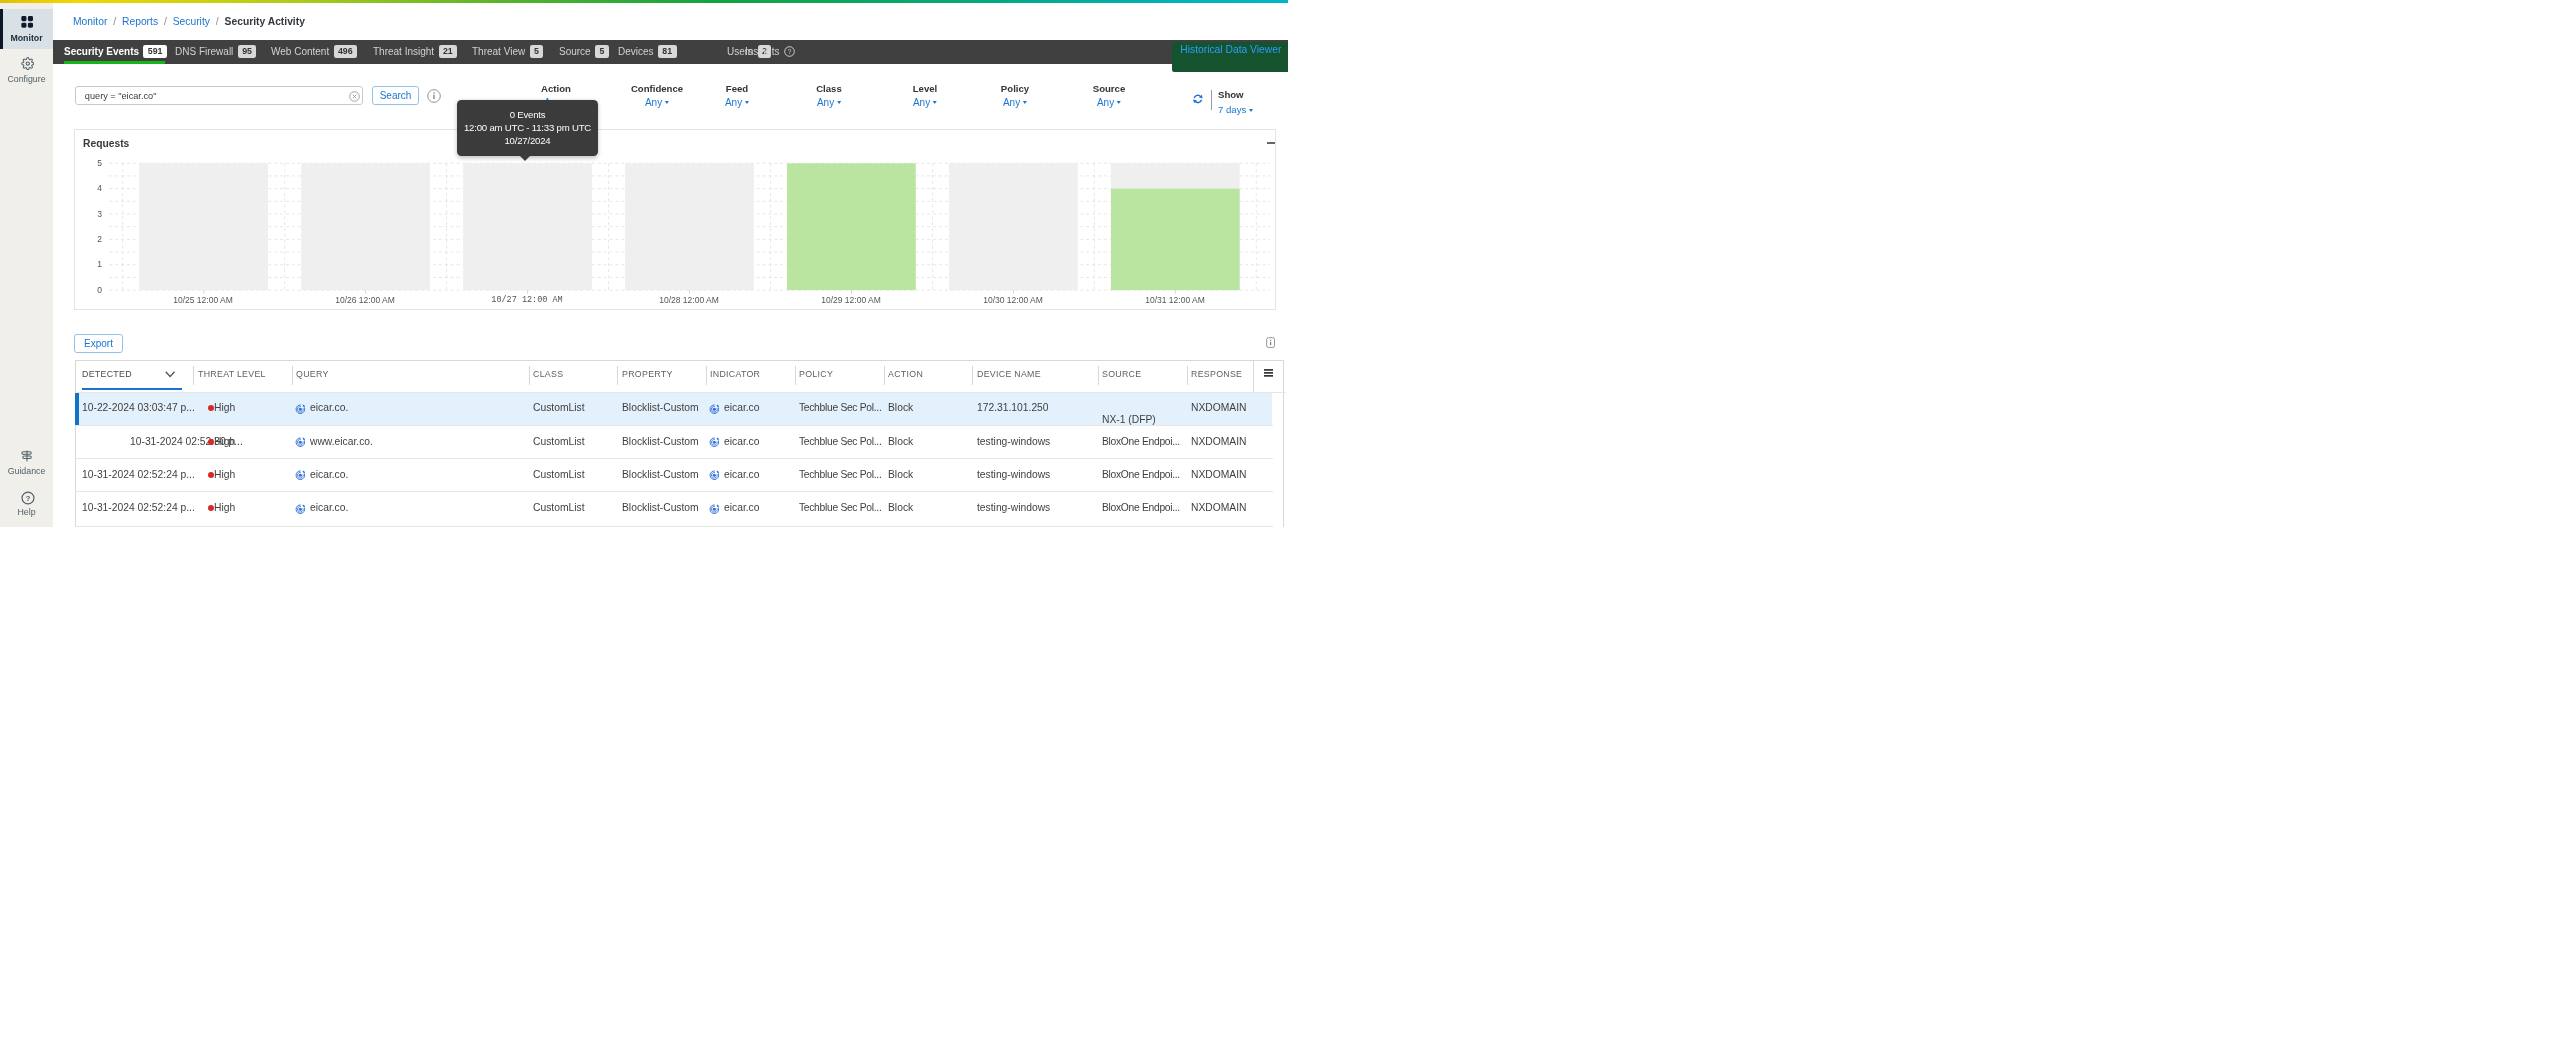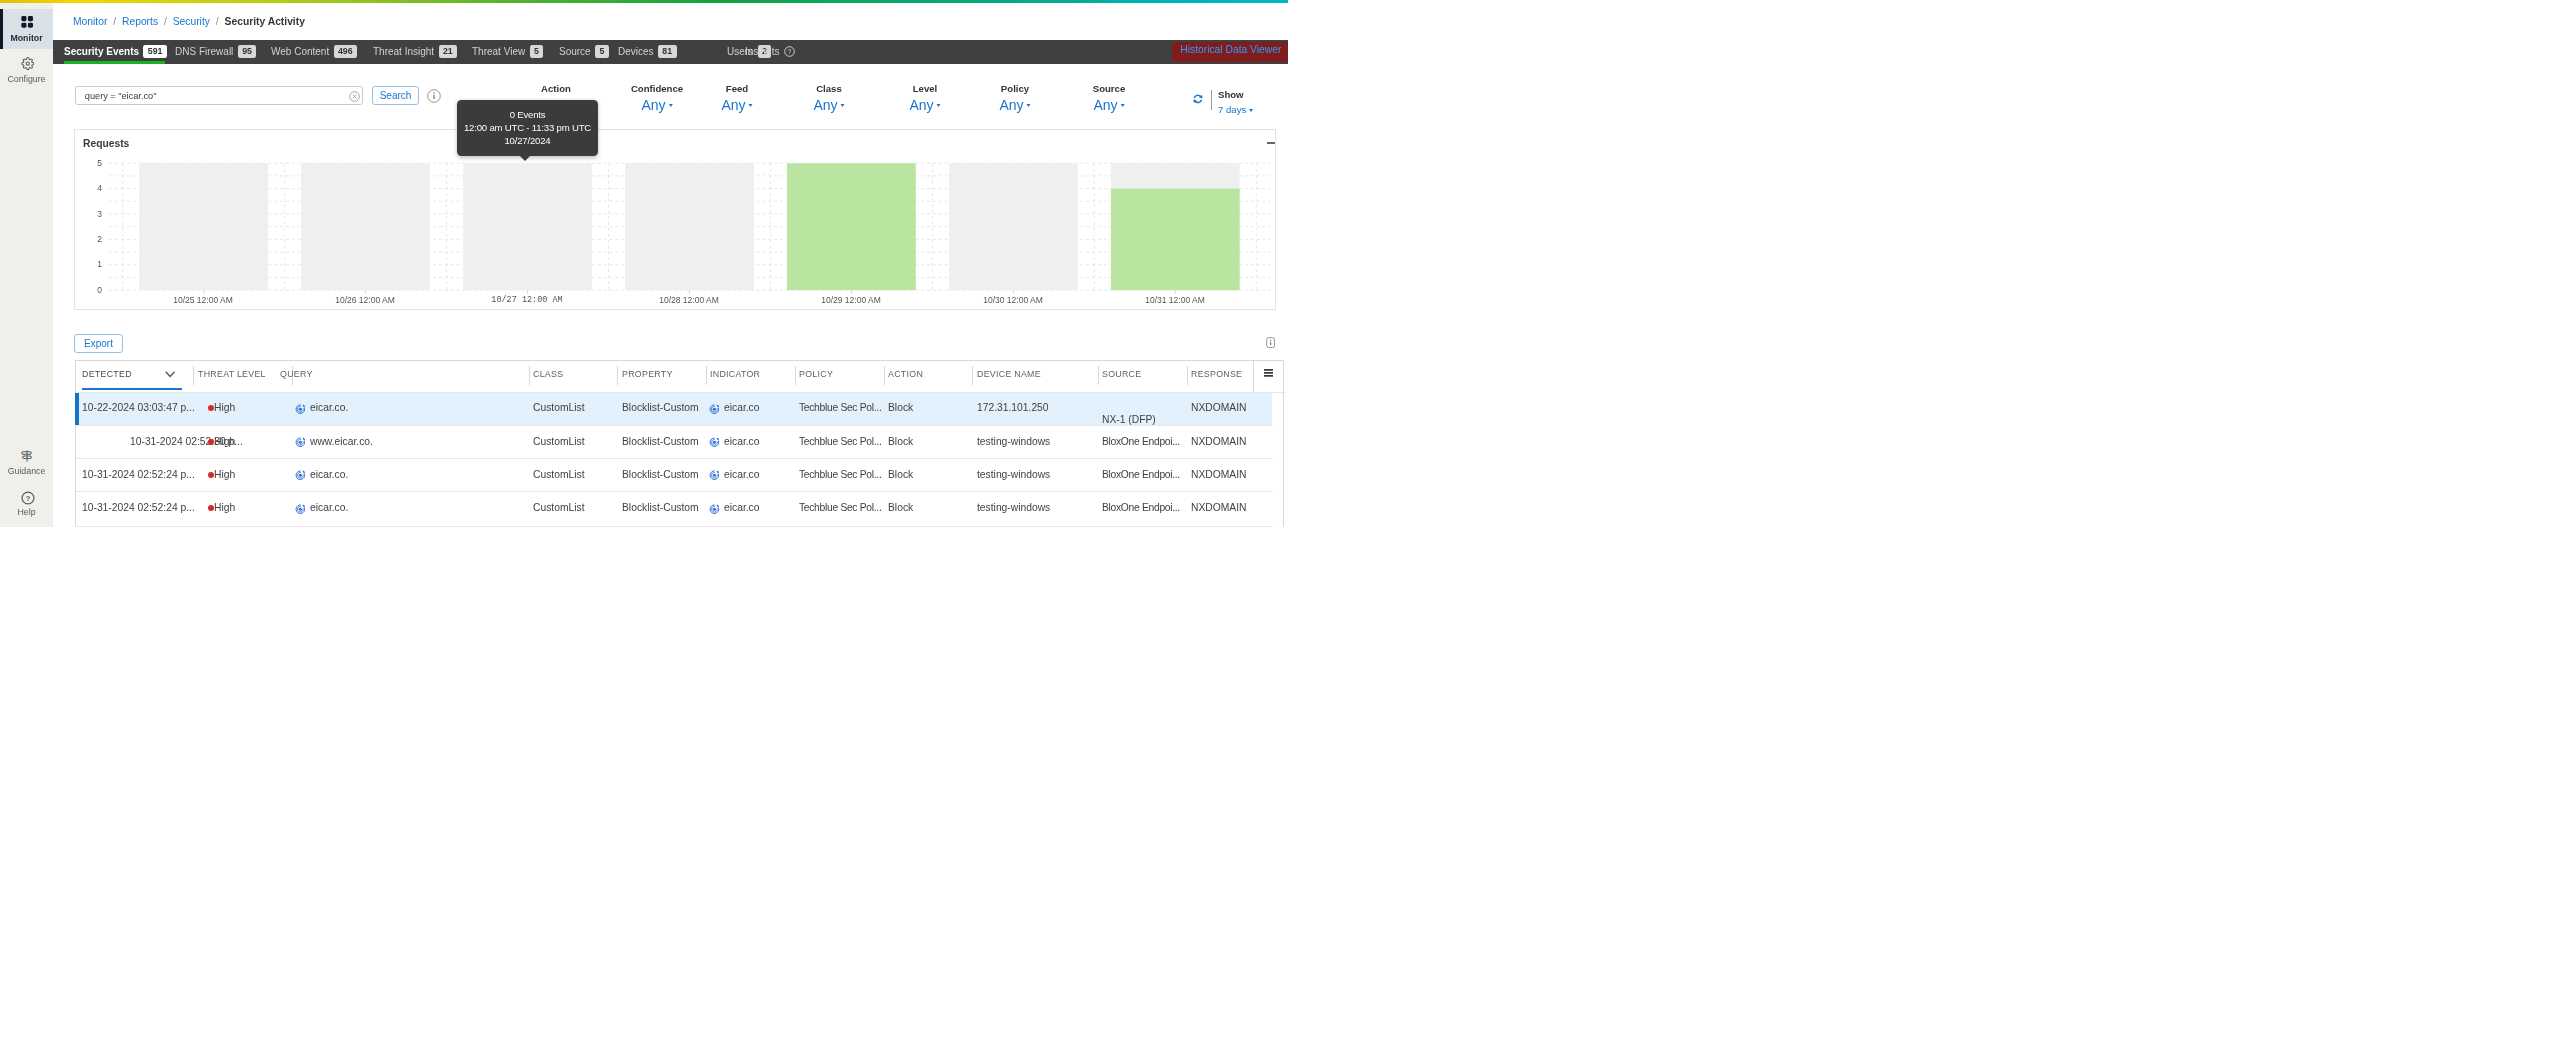--- a/index.html
+++ b/index.html
@@ -20,29 +20,29 @@
 #crumb .sl { margin:0 5.9px; }
 #crumb a { color:#1b75d0; text-decoration:none; }
 #crumb b { color:#32383d; }
 
 #tabbar { left:53px; top:40px; width:1235px; height:23.5px; background:#404040; }
 .tab { position:absolute; top:40px; height:23.5px; display:flex; align-items:center; font-size:10px; color:#d2d2d2; }
 .tab .bdg { display:inline-block; margin-left:4.4px; background:#d8d8d8; color:#333; font-size:8.8px; font-weight:bold; border-radius:2.2px; padding:1.5px 4.4px; line-height:9.6px; }
 .tab.act { color:#fff; font-weight:bold; }
 .tab.act .bdg { background:#fff; }
 #greenline { left:64px; top:61px; width:101px; height:3.3px; background:#15b51c; }
-#hdv { right:0; top:42px; height:20px; background:#7f1d1d; border-radius:2.2px 0 0 2.2px; color:#2f9bff; font-size:10.3px; line-height:16.6px; padding:0 6.6px 0 8.8px; }
+#hdv { right:0; top:42px; height:30px; background:#14532d; border-radius:2.2px 0 0 2.2px; color:#2f9bff; font-size:10.3px; line-height:16.6px; padding:0 6.6px 0 8.8px; }
 
 #sinput { left:75px; top:86px; width:288px; height:19px; border:0.7px solid #c9c9c9; border-radius:2.9px; background:#fff; }
 #sinput span { position:absolute; left:8.8px; top:4px; font-size:9.2px; color:#3c3c3c; }
 #sbtn { left:372px; top:86px; width:47px; height:19px; border:1.1px solid #94c0e8; border-radius:2.9px; color:#1b75d0; font-size:10px; text-align:center; line-height:17px; }
 
 .flt { position:absolute; top:83px; text-align:center; transform:translateX(-50%); }
 .flt .lb { font-size:9.6px; font-weight:bold; color:#333; }
-.flt .any { margin-top:2.6px; font-size:14px; color:#1b75d0; }
+.flt .any { margin-top:2.6px; font-size:10px; color:#1b75d0; }
 .caret { display:inline-block; width:0; height:0; border-left:2.6px solid transparent; border-right:2.6px solid transparent; border-top:3.3px solid #1b75d0; margin-left:2.9px; vertical-align:middle; position:relative; top:-0.7px; }
 #vsep1 { left:1211px; top:90px; width:0.7px; height:20px; background:#999; }
 #show { left:1218px; top:89px; }
 #show .lb { font-size:9.6px; font-weight:bold; color:#333; }
 #show .any { margin-top:4.4px; font-size:9.6px; color:#1b75d0; }
 
 #panel { left:74px; top:129px; width:1202px; height:181px; border:0.7px solid #e4e4e4; background:#fff; }
 #ptitle { left:83px; top:138px; font-size:10.3px; font-weight:bold; color:#3a3a3a; }
 #pminus { left:1267px; top:142px; width:8px; height:1.5px; background:#666; }
 .ylab { position:absolute; width:22px; text-align:right; font-size:8.5px; color:#555; }
@@ -266,21 +266,21 @@
   <div class="hsep" style="left:1098px;"></div>
     <div class="hsep" style="left:1187px;"></div>
   <div class="hsep" style="left:1253px;height:31px;top:361px;"></div>
 
   <div class="hc" style="left:82px;color:#4a4a4a;">DETECTED</div>
   <svg class="abs" style="left:165px;top:371px;" width="10.3" height="6.6" viewBox="0 0 14 9" fill="none" stroke="#555" stroke-width="1.8">
       <path d="M1 1 L7 7.5 L13 1"></path>
     </svg>
   <div class="abs" style="left:82px;top:388px;width:100px;height:1.5px;background:#1a73d1;"></div>
   <div class="hc" style="left:198px;">THREAT LEVEL</div>
-  <div class="hc" style="left:280px;">QUERY</div>
+  <div class="hc" style="left:296px;">QUERY</div>
   <div class="hc" style="left:533px;">CLASS</div>
   <div class="hc" style="left:622px;">PROPERTY</div>
   <div class="hc" style="left:710px;">INDICATOR</div>
   <div class="hc" style="left:799px;">POLICY</div>
   <div class="hc" style="left:888px;">ACTION</div>
   <div class="hc" style="left:977px;">DEVICE NAME</div>
   <div class="hc" style="left:1102px;">SOURCE</div>
   <div class="hc" style="left:1191px;">RESPONSE</div>
   <svg class="abs" style="left:1264px;top:369px;" width="9.2" height="8" viewBox="0 0 13 11">
       <rect x="0" y="0" width="13" height="2.3" fill="#2b2b2b"></rect>

